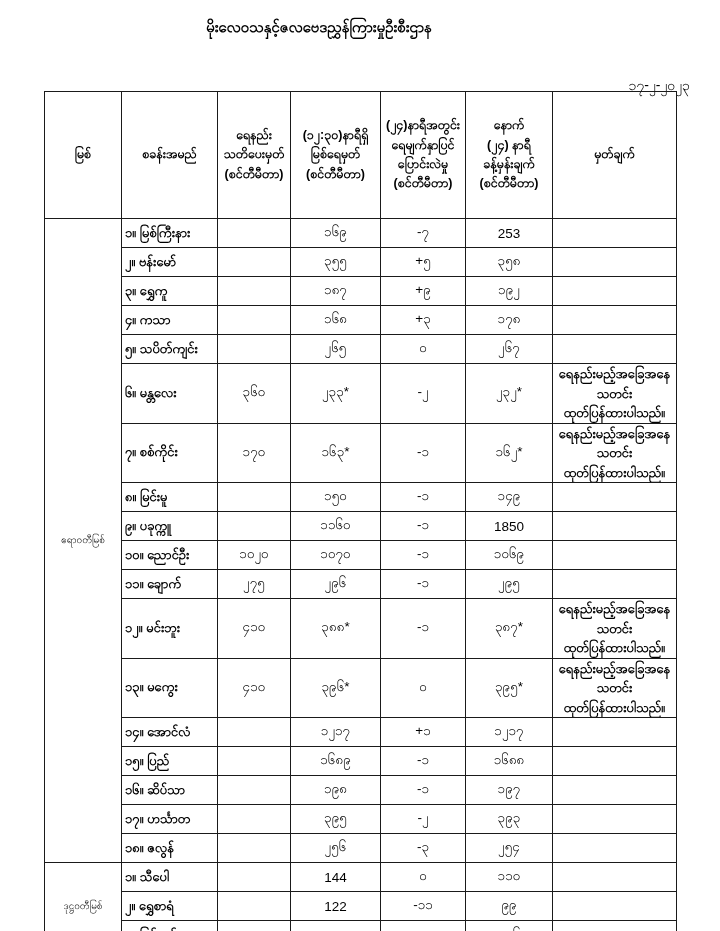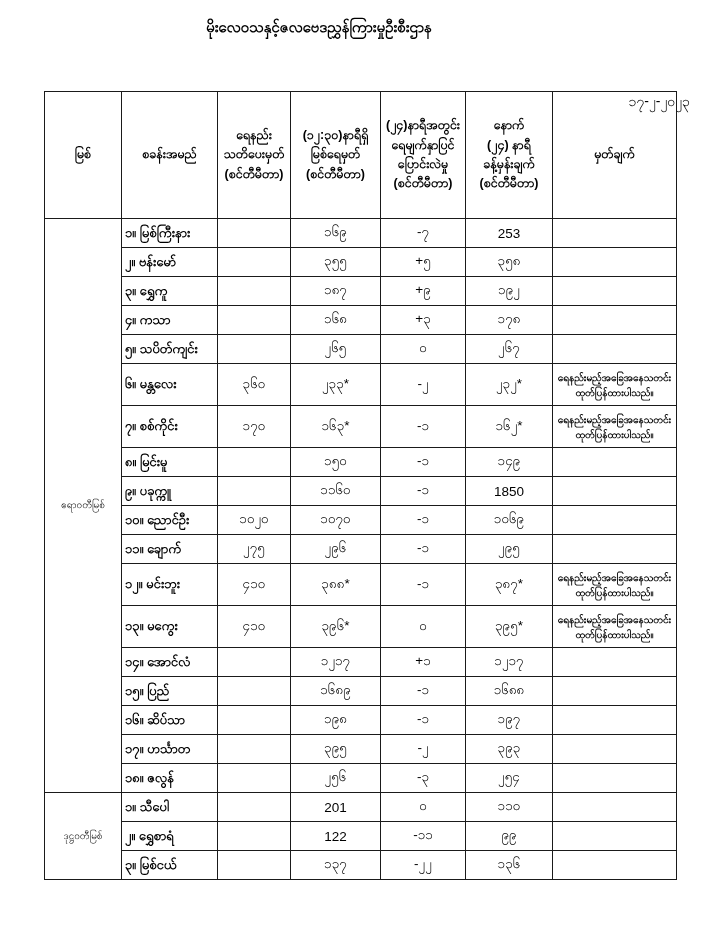--- a/index.html
+++ b/index.html
@@ -24,21 +24,21 @@
     top: 14px;
     left: 0;
     width: 638px;
     text-align: center;
     font-weight: bold;
     font-size: 15px;
     line-height: 1.75;
   }
   .report-date {
     position: absolute;
-    top: 92px;
+    top: 76px;
     right: 30px;
     font-size: 14px;
     font-weight: normal;
   }
   table.forecast {
     position: absolute;
     left: 44px;
     top: 91px;
     width: 632px;
     border-collapse: collapse;
@@ -75,21 +75,21 @@
     padding-left: 6px;
     white-space: nowrap;
     margin-left: 28px;
   }
   td.num-cell {
     font-size: 13.5px;
     text-align: center;
     vertical-align: middle;
   }
   td.remark-cell {
-    font-size: 10px;
+    font-size: 13px;
     font-weight: 600;
     text-align: center;
     vertical-align: middle;
     white-space: pre-line;
     line-height: 1.5;
   }
 </style>
 </head>
 <body>
 
@@ -279,21 +279,21 @@
           <td class="num-cell"></td>
           <td class="num-cell">၂၅၆</td>
           <td class="num-cell">-၃</td>
           <td class="num-cell">၂၅၄</td>
           <td class="remark-cell"></td>
         </tr>
         <tr>
           <td rowspan="3" class="river-cell">ဒုဋ္ဌဝတီမြစ်</td>
           <td class="station-cell">၁။ သီပေါ</td>
           <td class="num-cell"></td>
-          <td class="num-cell">201</td>
+          <td class="num-cell">144</td>
           <td class="num-cell">၀</td>
           <td class="num-cell">၁၁၀</td>
           <td class="remark-cell"></td>
         </tr>
         <tr>
           <td class="station-cell">၂။ ရွှေစာရံ</td>
           <td class="num-cell"></td>
           <td class="num-cell">122</td>
           <td class="num-cell">-၁၁</td>
           <td class="num-cell">၉၉</td>

